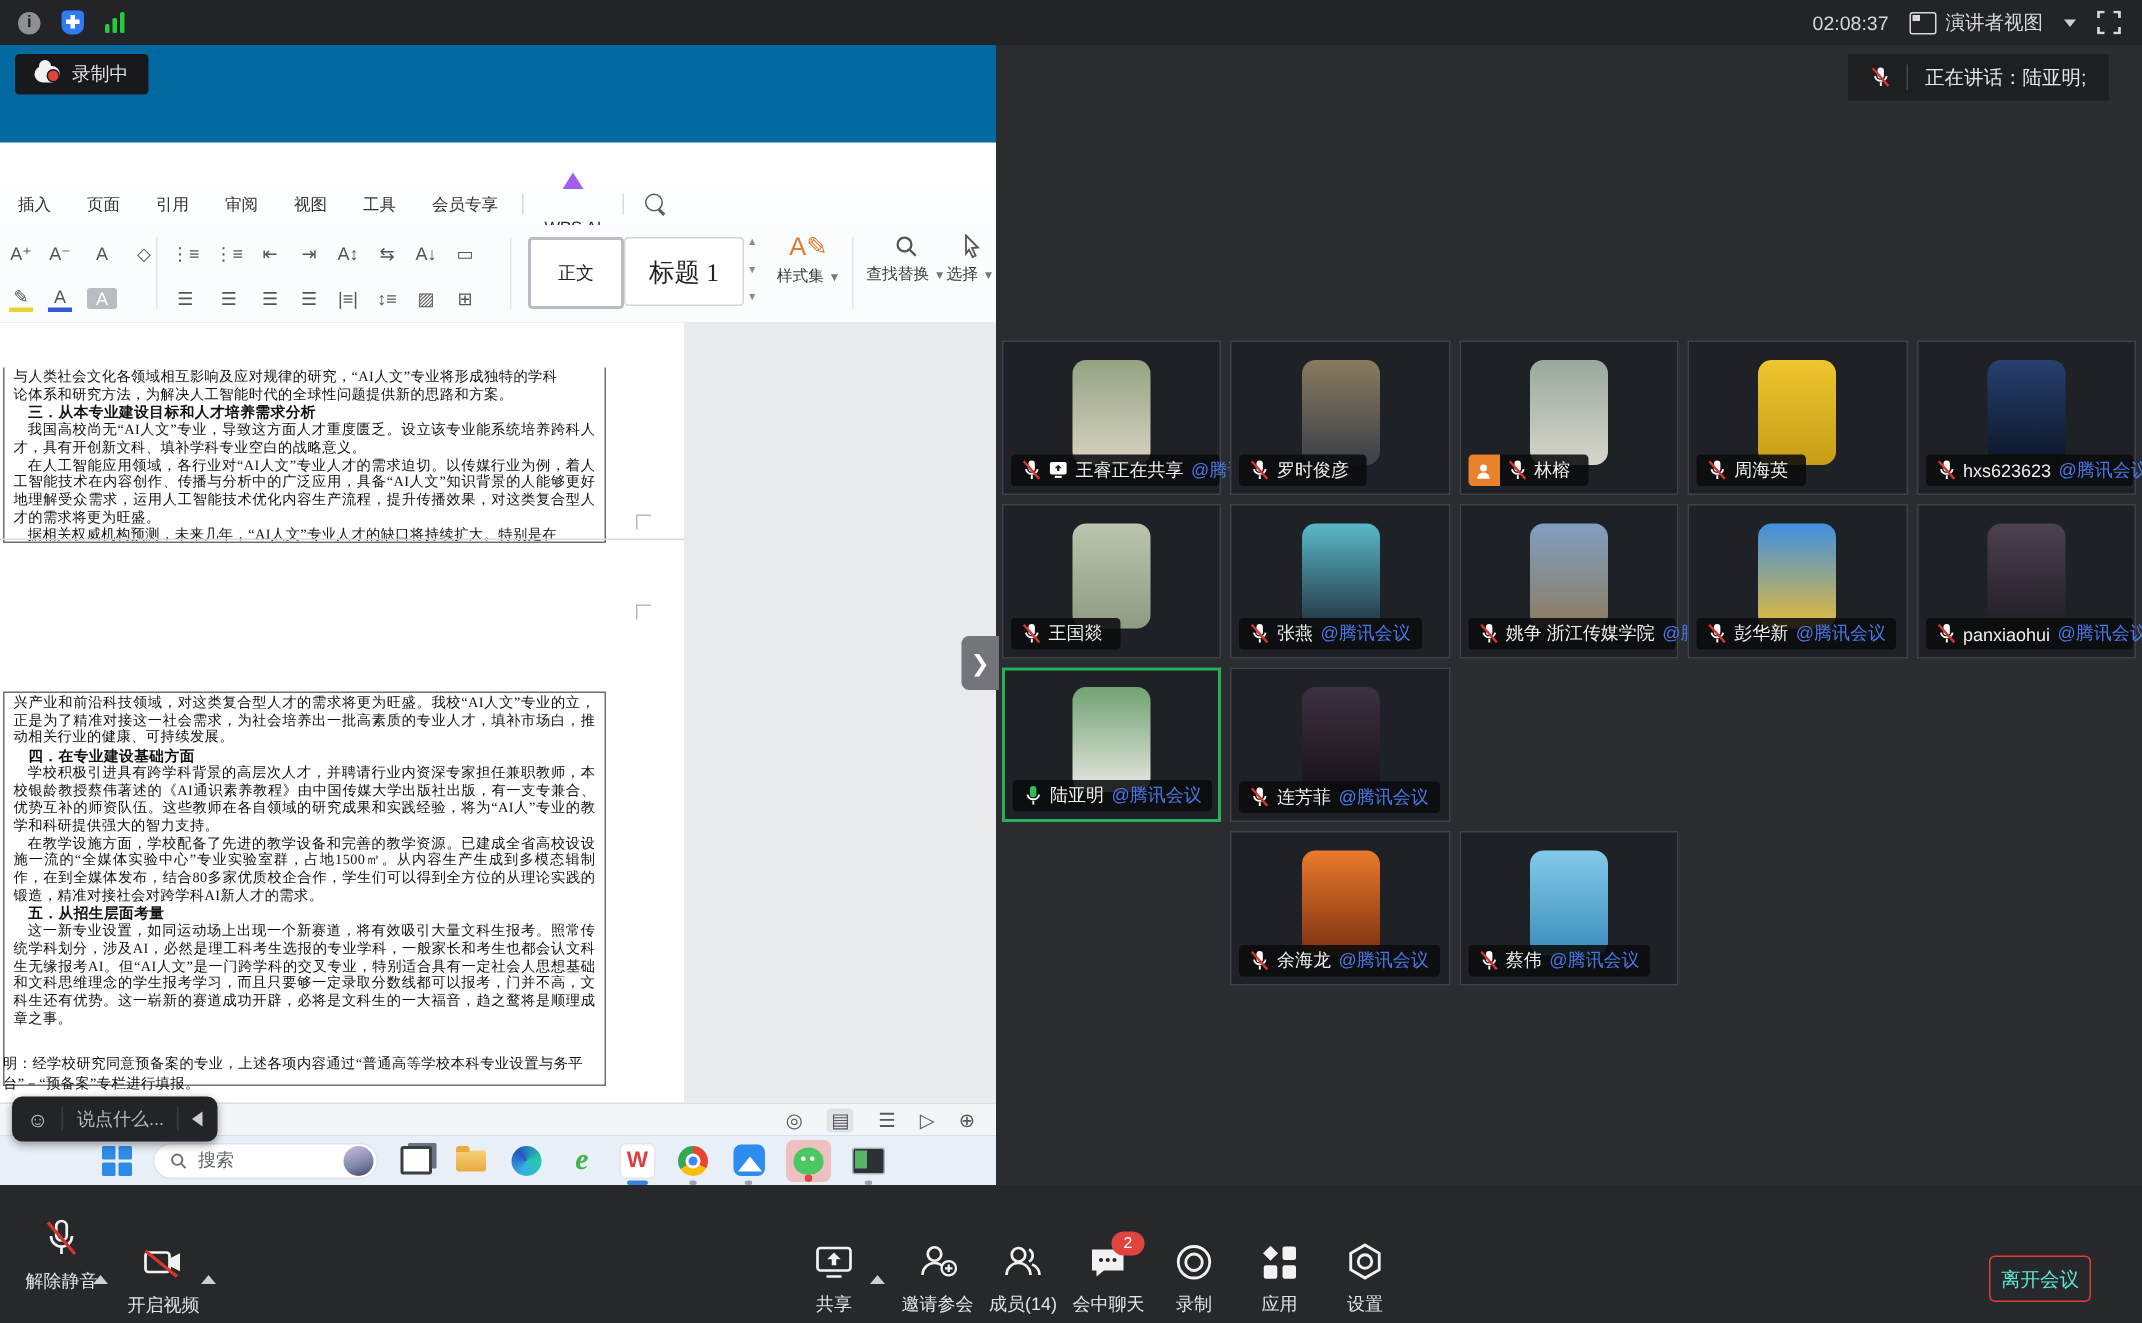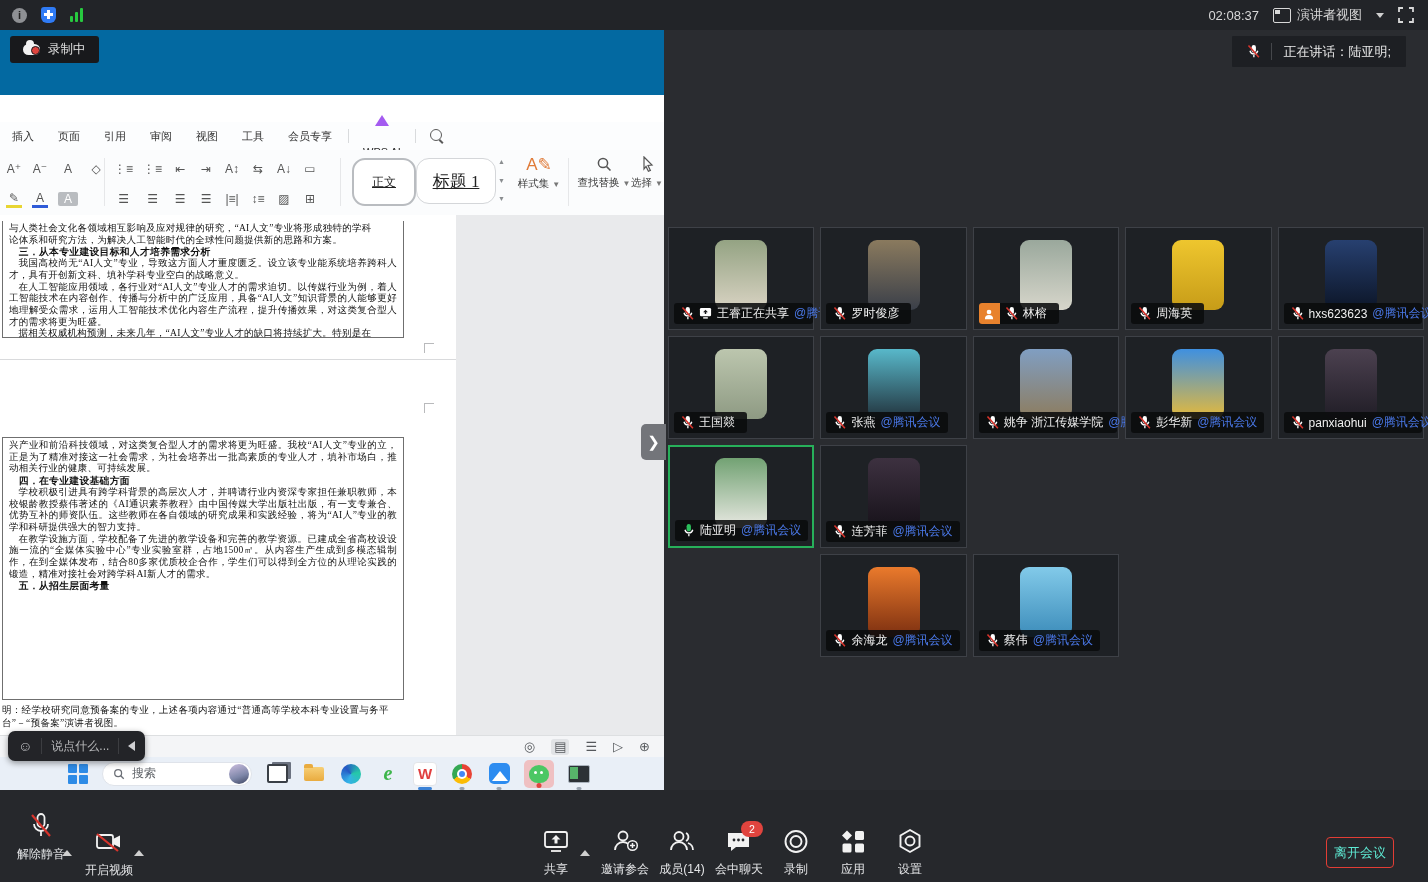--- a/index.html
+++ b/index.html
@@ -48,34 +48,34 @@
   .mag:after{content:"";position:absolute;left:9px;top:9px;width:5px;height:1.5px;background:#5a5a5a;transform:rotate(45deg);transform-origin:0 0;}
   
   #ribbon{position:absolute;left:0;top:55px;width:100%;height:65px;background:#fbfcfd;border-bottom:1px solid #dcdee0;}
   .icon-grid{position:absolute;display:grid;grid-auto-flow:column;gap:4px 10px;grid-template-rows:26px 26px;align-items:center;
              color:#555;font-size:12px;}
   .ric{min-width:16px;text-align:center;}
   .ric.u-yellow{border-bottom:3px solid #e8d532;}
   .ric.u-blue{border-bottom:3px solid #2f5bd8;}
   .ric.boxed{background:#b9bcc0;color:#fff;padding:0 2px;border-radius:2px;}
   .vsep{position:absolute;top:8px;width:1px;height:48px;background:#e6e7e9;}
-  .stylebox{position:absolute;top:8px;height:44px;border:1px solid #d4d6d9;border-radius:13px;background:#fff;
-            display:flex;align-items:center;justify-content:center;color:#222;text-decoration:underline;}
+  .stylebox{position:absolute;top:8px;height:44px;border:1px solid #d4d6d9;border-radius:3px;background:#fff;
+            display:flex;align-items:center;justify-content:center;color:#222;}
   .stylebox.sel{border:2px solid #b9bcc0;box-shadow:inset 0 0 0 2px #fff;}
   .spinners{position:absolute;top:8px;display:flex;flex-direction:column;justify-content:space-between;height:44px;color:#8a8d90;font-size:7px;line-height:7px;}
   .ribbtn{position:absolute;top:6px;display:flex;flex-direction:column;align-items:center;gap:3px;color:#3c3c3c;font-size:10.5px;}
   .ribbtn .big{font-size:17px;line-height:18px;color:#555;}
   .dd{font-size:8px;color:#777;}
   
   
   #docarea{position:absolute;left:0;top:120px;width:100%;height:520px;background:#e9eaec;overflow:hidden;}
   #dpage{position:absolute;left:0;top:0;width:456px;height:520px;background:#fff;}
   .dcell{position:absolute;left:2px;width:402px;padding:2px 6px;box-sizing:border-box;
          font-family:"Liberation Serif","DejaVu Serif",serif;font-size:9.5px;line-height:11.7px;
-         color:#111;text-align:justify;letter-spacing:0.3px;}
+         color:#111;text-align:justify;letter-spacing:0.3px;margin-top:24px;}
   .dcell p{margin:0;}
   .dcell p.ind{text-indent:1em;}
   .dcell p.hd{font-weight:bold;text-indent:1em;font-family:Liberation Serif, serif;font-size:9.8px;}
   #cell1{top:6px;height:117px;border-left:1px solid #6f6f6f;border-right:1px solid #6f6f6f;border-bottom:1px solid #6f6f6f;}
   #cell2{top:222px;height:263px;border:1px solid #6f6f6f;}
   .pgdivider{position:absolute;left:0;top:144px;width:456px;height:1px;background:#d9dadc;}
   .marginmark{position:absolute;width:9px;height:9px;border-left:1px solid #b9babc;border-top:1px solid #b9babc;}
   #note{position:absolute;left:2px;top:489px;width:402px;font-family:"Liberation Serif","DejaVu Serif",serif;
         font-size:9.5px;line-height:13px;color:#111;letter-spacing:0.3px;}
   
@@ -306,22 +306,23 @@
         </div>
         <span class="marginmark" style="left:424px;top:128px;"></span>
         <div class="pgdivider"></div>
         <span class="marginmark" style="left:424px;top:188px;"></span>
         <div class="dcell" id="cell2">
           <p>兴产业和前沿科技领域，对这类复合型人才的需求将更为旺盛。我校“AI人文”专业的立，正是为了精准对接这一社会需求，为社会培养出一批高素质的专业人才，填补市场白，推动相关行业的健康、可持续发展。</p>
           <p class="hd">四．在专业建设基础方面</p>
           <p class="ind">学校积极引进具有跨学科背景的高层次人才，并聘请行业内资深专家担任兼职教师，本校银龄教授蔡伟著述的《AI通识素养教程》由中国传媒大学出版社出版，有一支专兼合、优势互补的师资队伍。这些教师在各自领域的研究成果和实践经验，将为“AI人”专业的教学和科研提供强大的智力支持。</p>
           <p class="ind">在教学设施方面，学校配备了先进的教学设备和完善的教学资源。已建成全省高校设设施一流的“全媒体实验中心”专业实验室群，占地1500㎡。从内容生产生成到多模态辑制作，在到全媒体发布，结合80多家优质校企合作，学生们可以得到全方位的从理论实践的锻造，精准对接社会对跨学科AI新人才的需求。</p>
           <p class="hd">五．从招生层面考量</p>
+          <p class="ind">这一新专业设置，如同运动场上出现一个新赛道，将有效吸引大量文科生报考。照常传统学科划分，涉及AI，必然是理工科考生选报的专业学科，一般家长和考生也都会认文科生无缘报考AI。但“AI人文”是一门跨学科的交叉专业，特别适合具有一定社会人思想基础和文科思维理念的学生报考学习，而且只要够一定录取分数线都可以报考，门并不高，文科生还有优势。这一崭新的赛道成功开辟，必将是文科生的一大福音，趋之鹜将是顺理成章之事。</p>
         </div>
-        <div id="note">明：经学校研究同意预备案的专业，上述各项内容通过“普通高等学校本科专业设置与务平台”－“预备案”演讲者视图。</div>
+        <div id="note">明：经学校研究同意预备案的专业，上述各项内容通过“普通高等学校本科专业设置与务平台”－“预备案”专栏进行填报。</div>
       </div>
     </div>
 
     <div id="statusbar">
       <span class="sic">◎</span>
       <span class="sic on">▤</span>
       <span class="sic">☰</span>
       <span class="sic">▷</span>
       <span class="sic">⊕</span>
     </div>

